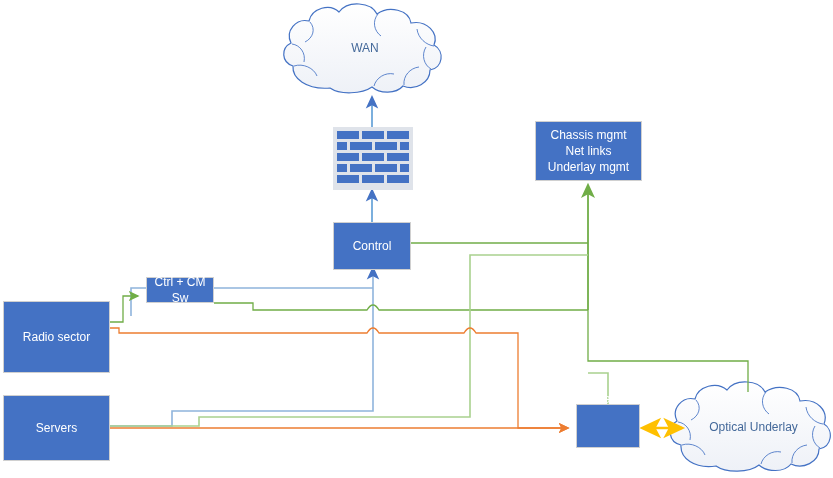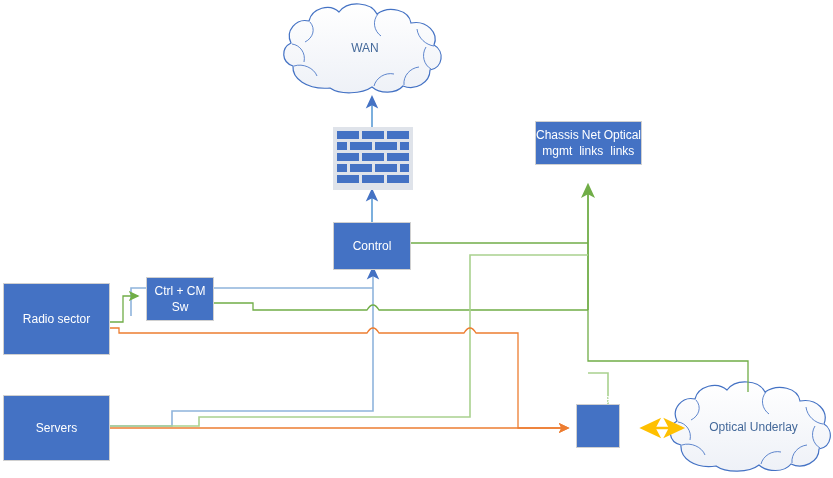--- a/index.html
+++ b/index.html
@@ -194,37 +194,37 @@
 
     <div class="brick" style="left:3px;  top:47px; width:22px; height:8px;"></div>
     <div class="brick" style="left:28px; top:47px; width:22px; height:8px;"></div>
     <div class="brick" style="left:53px; top:47px; width:22px; height:8px;"></div>
   </div>
 
   <div class="node" style="left:333px; top:222px; width:78px; height:48px;">
     <span class="lbl">Control</span>
   </div>
 
-  <div class="node" style="left:535px; top:121px; width:107px; height:44px; flex-direction:row;">
+  <div class="node" style="left:535px; top:121px; width:107px; height:60px; flex-direction:column;">
     <span class="lbl">Chassis mgmt</span>
     <span class="lbl">Net links</span>
-    <span class="lbl">Optical links</span>
-  </div>
-
-  <div class="node" style="left:146px; top:277px; width:68px; height:44px; flex-direction:column;">
+    <span class="lbl">Underlay mgmt</span>
+  </div>
+
+  <div class="node" style="left:146px; top:277px; width:68px; height:26px; flex-direction:column;">
     <span class="lbl">Ctrl + CM</span>
     <span class="lbl">Sw</span>
   </div>
 
-  <div class="node" style="left:3px; top:283px; width:107px; height:72px;">
+  <div class="node" style="left:3px; top:301px; width:107px; height:72px;">
     <span class="lbl">Radio sector</span>
   </div>
 
   <div class="node" style="left:3px; top:395px; width:107px; height:66px;text-align:right;">
     <span class="lbl">Servers</span>
   </div>
 
-  <div class="node" style="left:576px; top:404px; width:44px; height:44px; flex-direction:column;gap:38px;">
+  <div class="node" style="left:576px; top:404px; width:64px; height:44px; flex-direction:column;gap:38px;">
     <span class="lbl">Data</span>
     <span class="lbl">(2 links)</span>
   </div>
 
 </div>
 
 </body></html>

